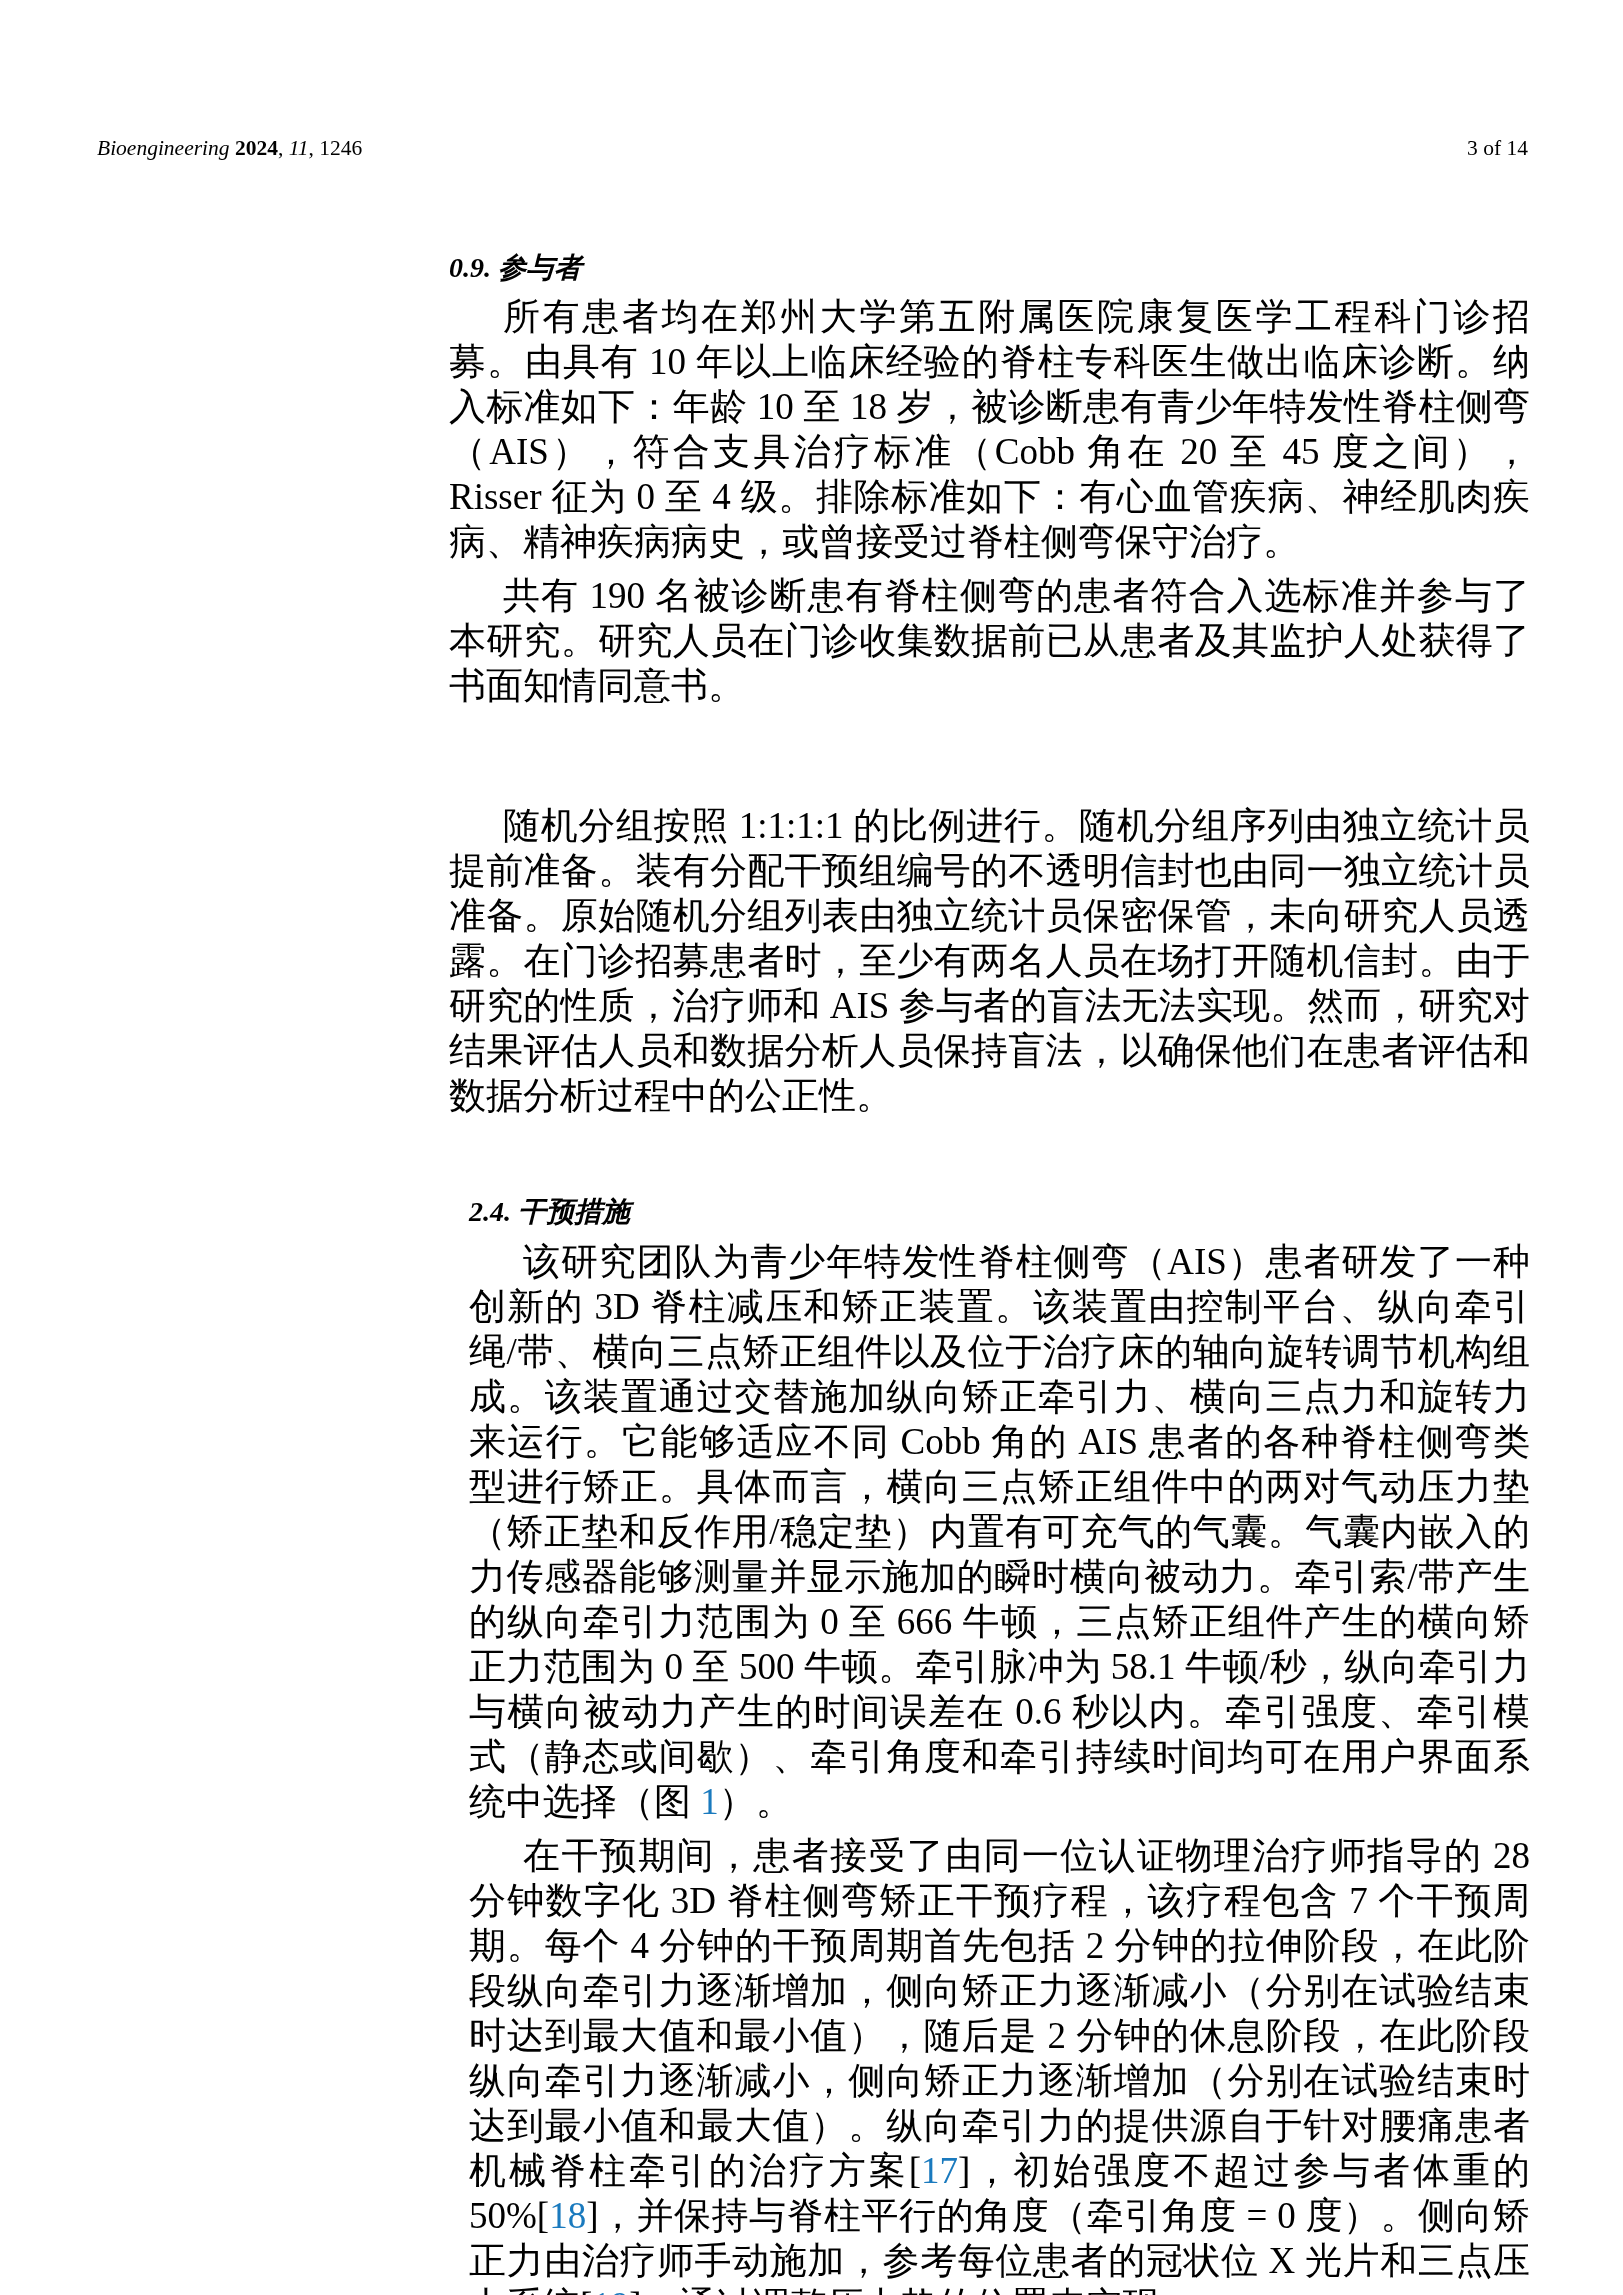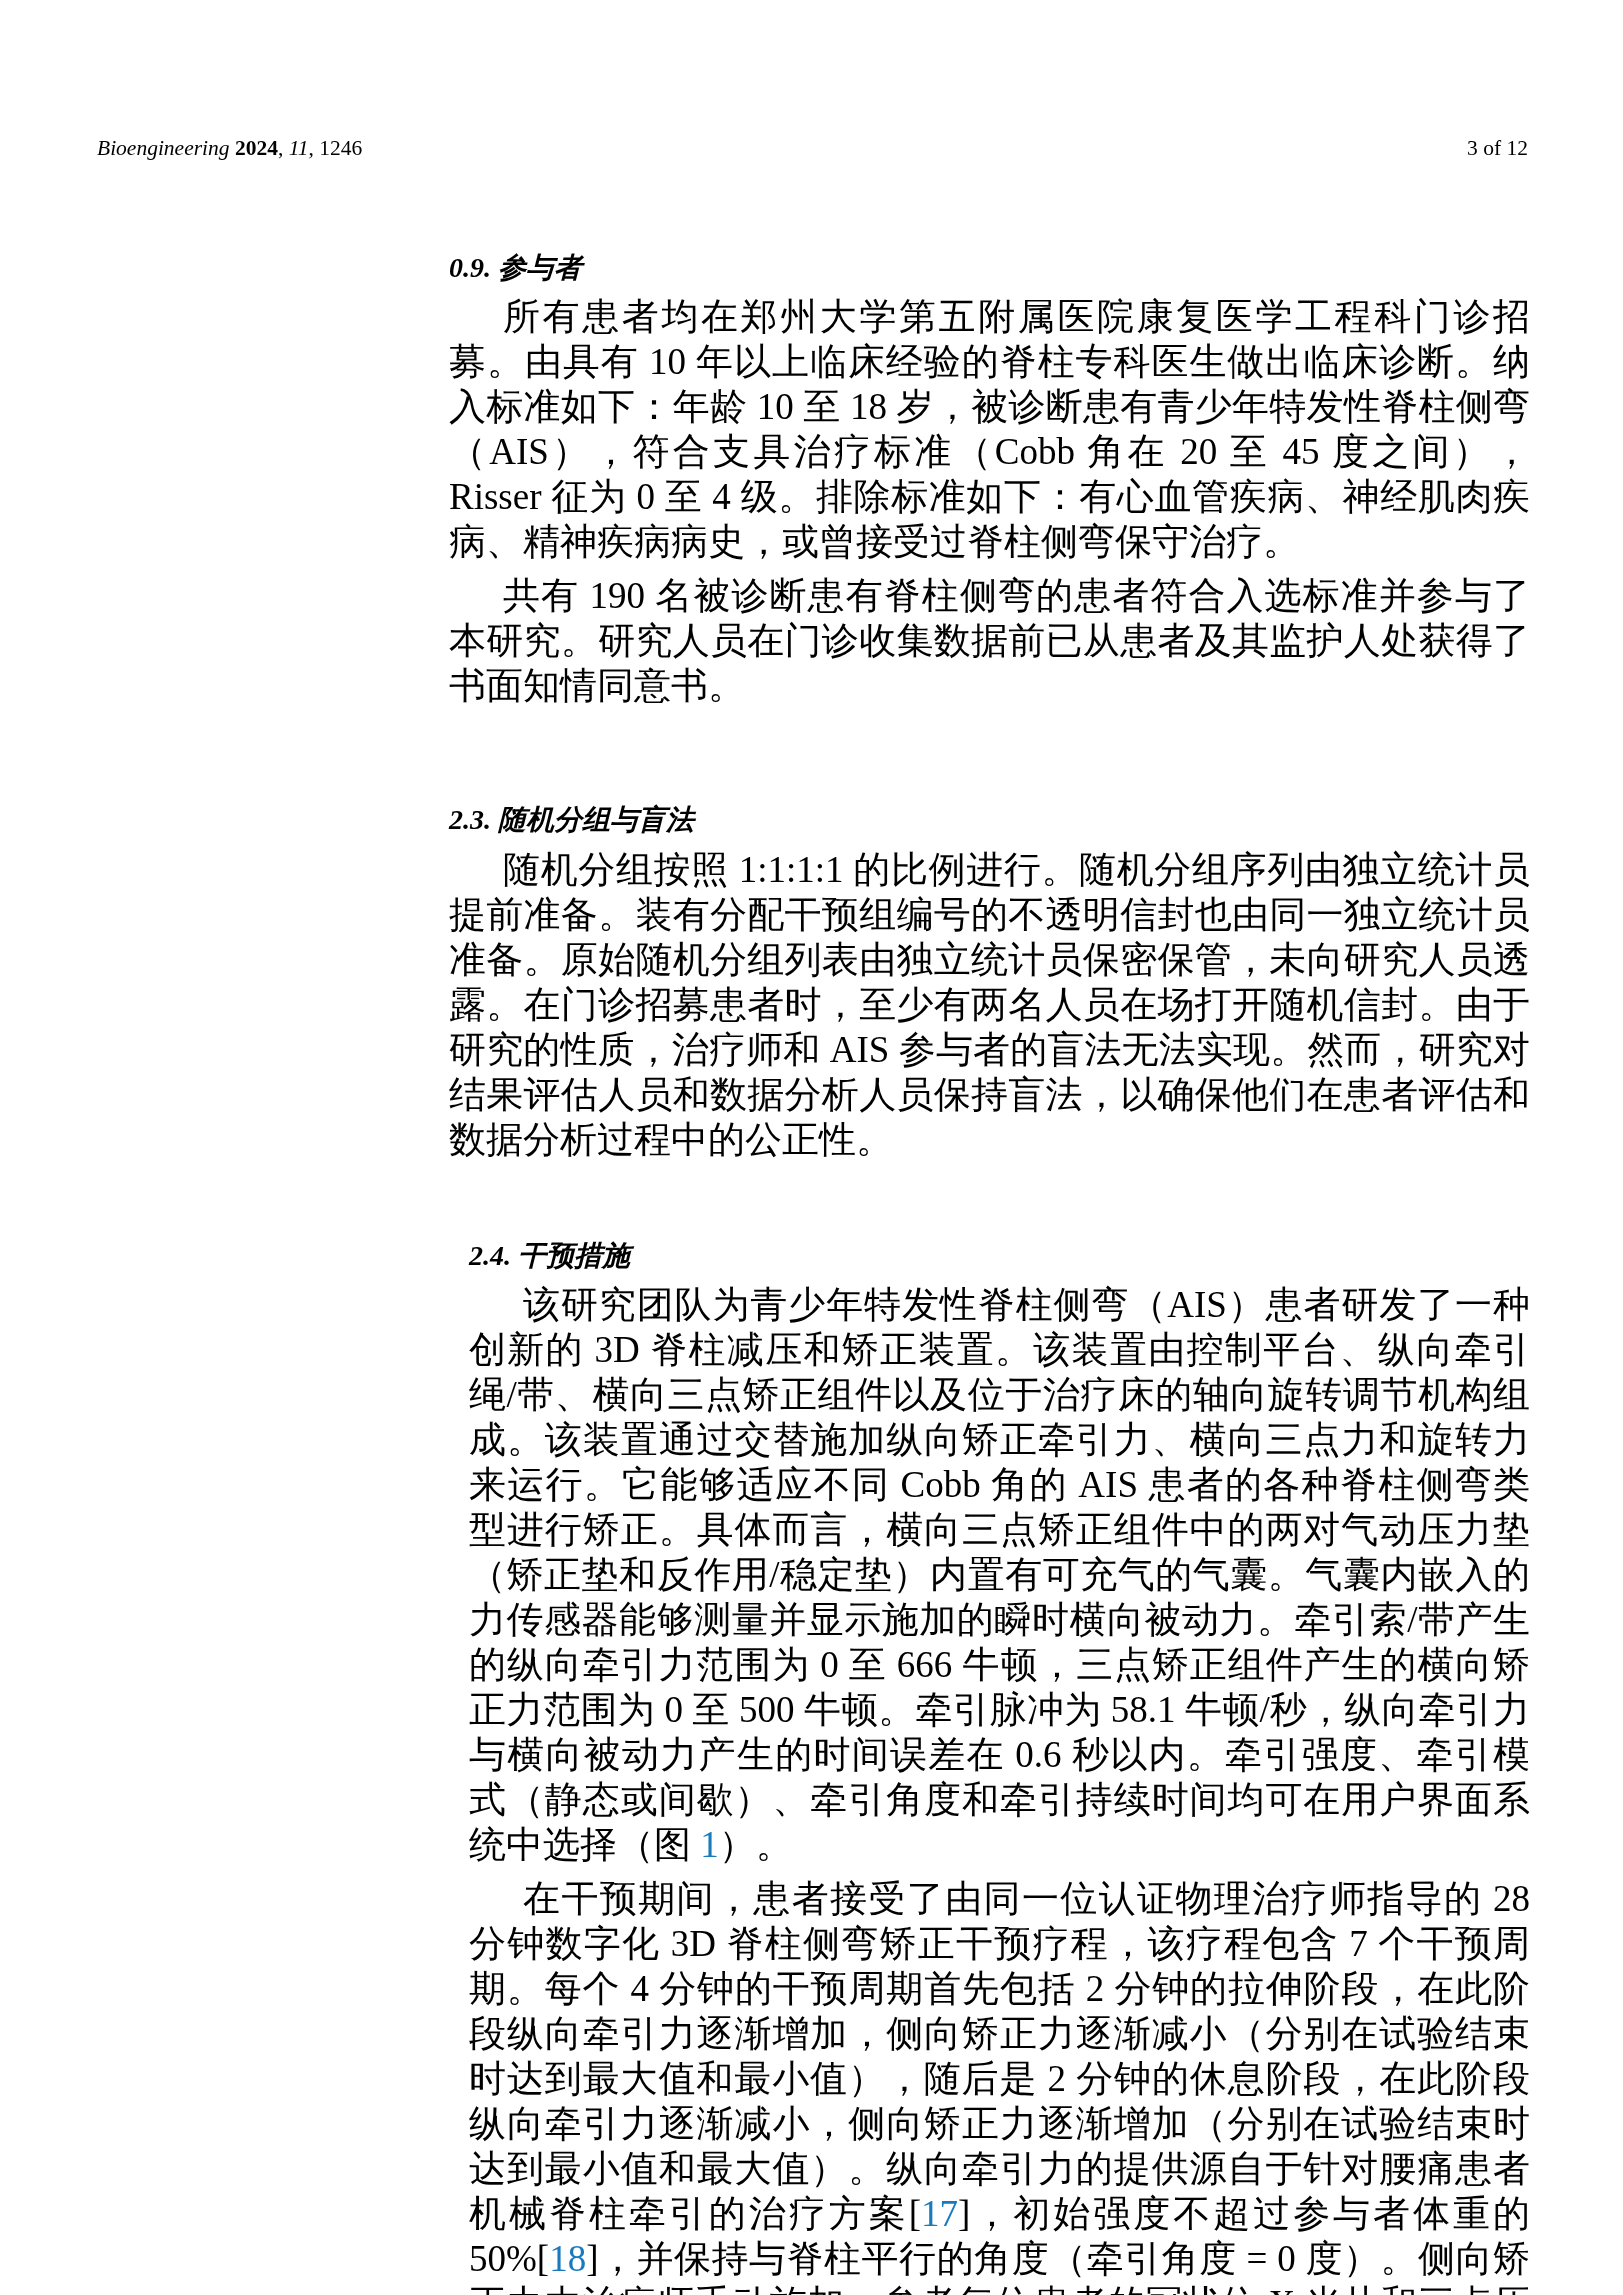--- a/index.html
+++ b/index.html
@@ -58,33 +58,32 @@
   }
   .para:last-child { margin-bottom: 0; }
 </style>
 </head>
 <body>
 
 <div class="page">
 
   <div class="running-header">
     <span><span class="run-italic">Bioengineering </span><span class="run-bold">2024</span><span>, </span><span class="run-italic">11</span><span>, 1246</span></span>
-    <span>3 of 12</span>
+    <span>3 of 14</span>
   </div>
 
   <div class="body-col">
 
     <section class="section">
       <h2 class="section-heading">0.9. 参与者</h2>
       <p class="para"><span>所有患者均在郑州大学第五附属医院康复医学工程科门诊招募。由具有 10 年以上临床经验的脊柱专科医生做出临床诊断。纳入标准如下：年龄 10 至 18 岁，被诊断患有青少年特发性脊柱侧弯（AIS），符合支具治疗标准（Cobb 角在 20 至 45 度之间），Risser 征为 0 至 4 级。排除标准如下：有心血管疾病、神经肌肉疾病、精神疾病病史，或曾接受过脊柱侧弯保守治疗。</span></p>
       <p class="para"><span>共有 190 名被诊断患有脊柱侧弯的患者符合入选标准并参与了本研究。研究人员在门诊收集数据前已从患者及其监护人处获得了书面知情同意书。</span></p>
     </section>
 
     <section class="section section-s23">
-      <h2 class="section-heading">2.3. 随机分组与盲法</h2>
       <p class="para"><span>随机分组按照 1:1:1:1 的比例进行。随机分组序列由独立统计员提前准备。装有分配干预组编号的不透明信封也由同一独立统计员准备。原始随机分组列表由独立统计员保密保管，未向研究人员透露。在门诊招募患者时，至少有两名人员在场打开随机信封。由于研究的性质，治疗师和 AIS 参与者的盲法无法实现。然而，研究对结果评估人员和数据分析人员保持盲法，以确保他们在患者评估和数据分析过程中的公正性。</span></p>
     </section>
 
     <section class="section section-s24">
       <h2 class="section-heading">2.4. 干预措施</h2>
       <p class="para"><span>该研究团队为青少年特发性脊柱侧弯（AIS）患者研发了一种创新的 3D 脊柱减压和矫正装置。该装置由控制平台、纵向牵引绳/带、横向三点矫正组件以及位于治疗床的轴向旋转调节机构组成。该装置通过交替施加纵向矫正牵引力、横向三点力和旋转力来运行。它能够适应不同 Cobb 角的 AIS 患者的各种脊柱侧弯类型进行矫正。具体而言，横向三点矫正组件中的两对气动压力垫（矫正垫和反作用/稳定垫）内置有可充气的气囊。气囊内嵌入的力传感器能够测量并显示施加的瞬时横向被动力。牵引索/带产生的纵向牵引力范围为 0 至 666 牛顿，三点矫正组件产生的横向矫正力范围为 0 至 500 牛顿。牵引脉冲为 58.1 牛顿/秒，纵向牵引力与横向被动力产生的时间误差在 0.6 秒以内。牵引强度、牵引模式（静态或间歇）、牵引角度和牵引持续时间均可在用户界面系统中选择（图 </span><span class="run-link">1</span><span>）。</span></p>
       <p class="para"><span>在干预期间，患者接受了由同一位认证物理治疗师指导的 28 分钟数字化 3D 脊柱侧弯矫正干预疗程，该疗程包含 7 个干预周期。每个 4 分钟的干预周期首先包括 2 分钟的拉伸阶段，在此阶段纵向牵引力逐渐增加，侧向矫正力逐渐减小（分别在试验结束时达到最大值和最小值），随后是 2 分钟的休息阶段，在此阶段纵向牵引力逐渐减小，侧向矫正力逐渐增加（分别在试验结束时达到最小值和最大值）。纵向牵引力的提供源自于针对腰痛患者机械脊柱牵引的治疗方案[</span><span class="run-link">17</span><span>]，初始强度不超过参与者体重的 50%[</span><span class="run-link">18</span><span>]，并保持与脊柱平行的角度（牵引角度 = 0 度）。侧向矫正力由治疗师手动施加，参考每位患者的冠状位 X 光片和三点压力系统[</span><span class="run-link">19</span><span>]，通过调整压力垫的位置来实现。</span></p>
     </section>
 
   </div>

